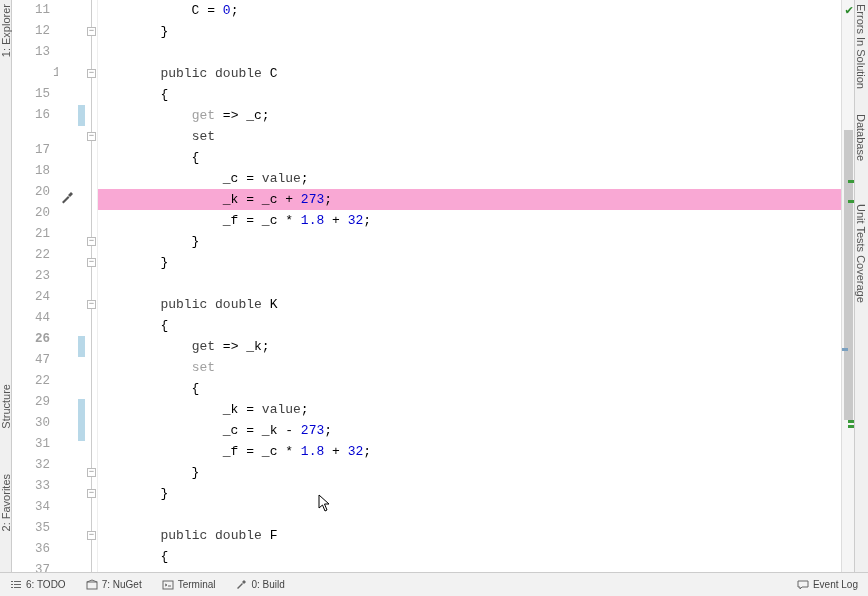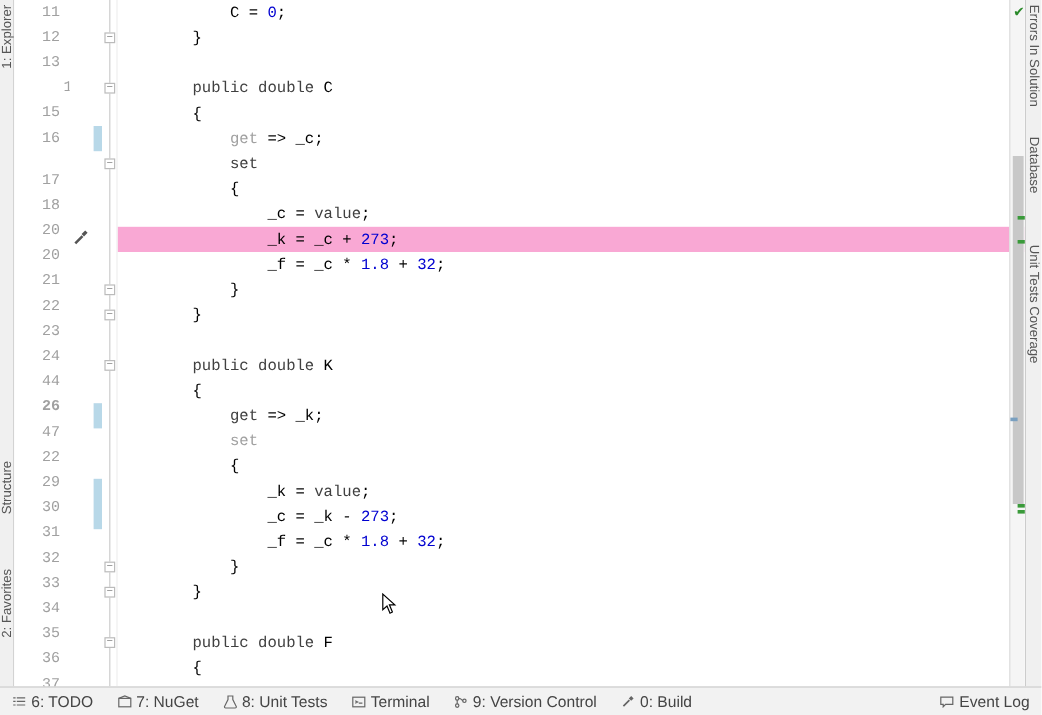--- a/index.html
+++ b/index.html
@@ -178,21 +178,21 @@
     position: absolute;
     left: 0;
     right: 0;
     bottom: 0;
     height: 24px;
     background: #f2f2f2;
     border-top: 1px solid #ccc;
     display: flex;
     align-items: center;
     font-family: 'Segoe UI', sans-serif;
-    font-size: 13px;
+    font-size: 10px;
     color: #444;
   }
   .statusbar .item {
     display: flex;
     align-items: center;
     gap: 4px;
     padding: 0 10px;
     height: 100%;
     cursor: pointer;
   }
@@ -294,39 +294,24 @@
   </div>
   <div class="item">
     <span class="sb-icon"><svg viewBox="0 0 12 12">
           <rect x="1" y="3" width="10" height="7" fill="none" stroke="#666"></rect>
           <path d="M1 3l5-2 5 2" fill="none" stroke="#666"></path>
         </svg></span>
     <span>7: NuGet</span>
   </div>
   <div class="item">
     <span class="sb-icon"><svg viewBox="0 0 12 12">
-          <path d="M4 1h4v3l3 6a1 1 0 0 1-1 1H2a1 1 0 0 1-1-1l3-6z" fill="none" stroke="#666"></path>
-        </svg></span>
-    <span>8: Unit Tests</span>
-  </div>
-  <div class="item">
-    <span class="sb-icon"><svg viewBox="0 0 12 12">
           <rect x="1" y="2" width="10" height="8" fill="none" stroke="#666"></rect>
           <path d="M3 5l2 1-2 1M6 7h3" fill="none" stroke="#666"></path>
         </svg></span>
     <span>Terminal</span>
-  </div>
-  <div class="item">
-    <span class="sb-icon"><svg viewBox="0 0 12 12">
-          <circle cx="3" cy="3" r="1.4" fill="none" stroke="#666"></circle>
-          <circle cx="3" cy="9" r="1.4" fill="none" stroke="#666"></circle>
-          <circle cx="9" cy="5" r="1.4" fill="none" stroke="#666"></circle>
-          <path d="M3 4.4v3.2M4 3c3 0 3 2 4 2" fill="none" stroke="#666"></path>
-        </svg></span>
-    <span>9: Version Control</span>
   </div>
   <div class="item">
     <span class="sb-icon"><svg viewBox="0 0 12 12">
           <path d="M2 9l5-5 1 1-5 5zM7 3l2-2 2 2-2 2z" fill="#666"></path>
         </svg></span>
     <span>0: Build</span>
   </div>
   <div class="spacer"></div>
   <div class="item">
     <span class="sb-icon"><svg viewBox="0 0 12 12">

